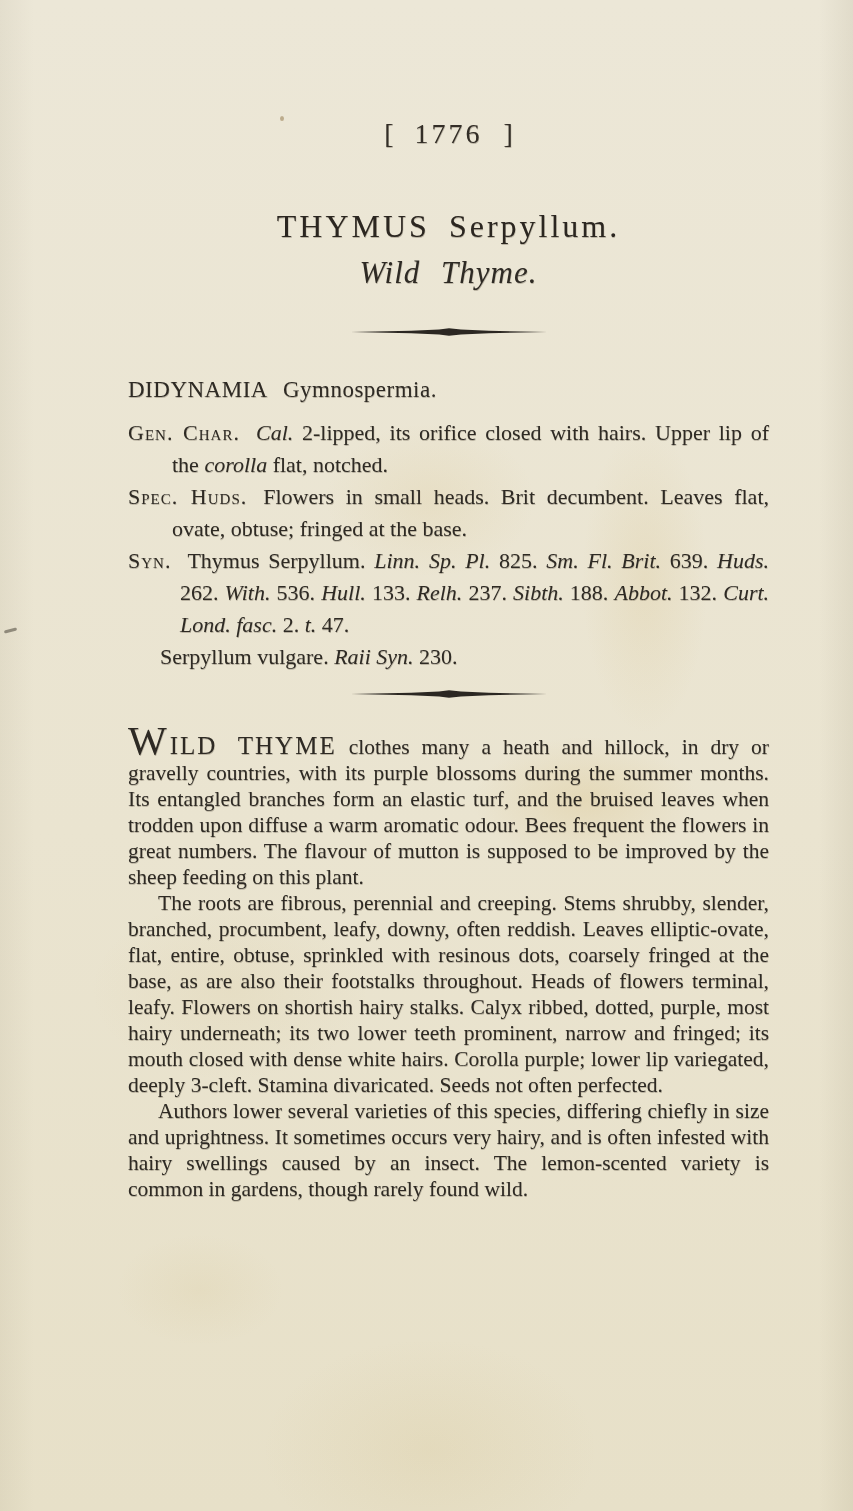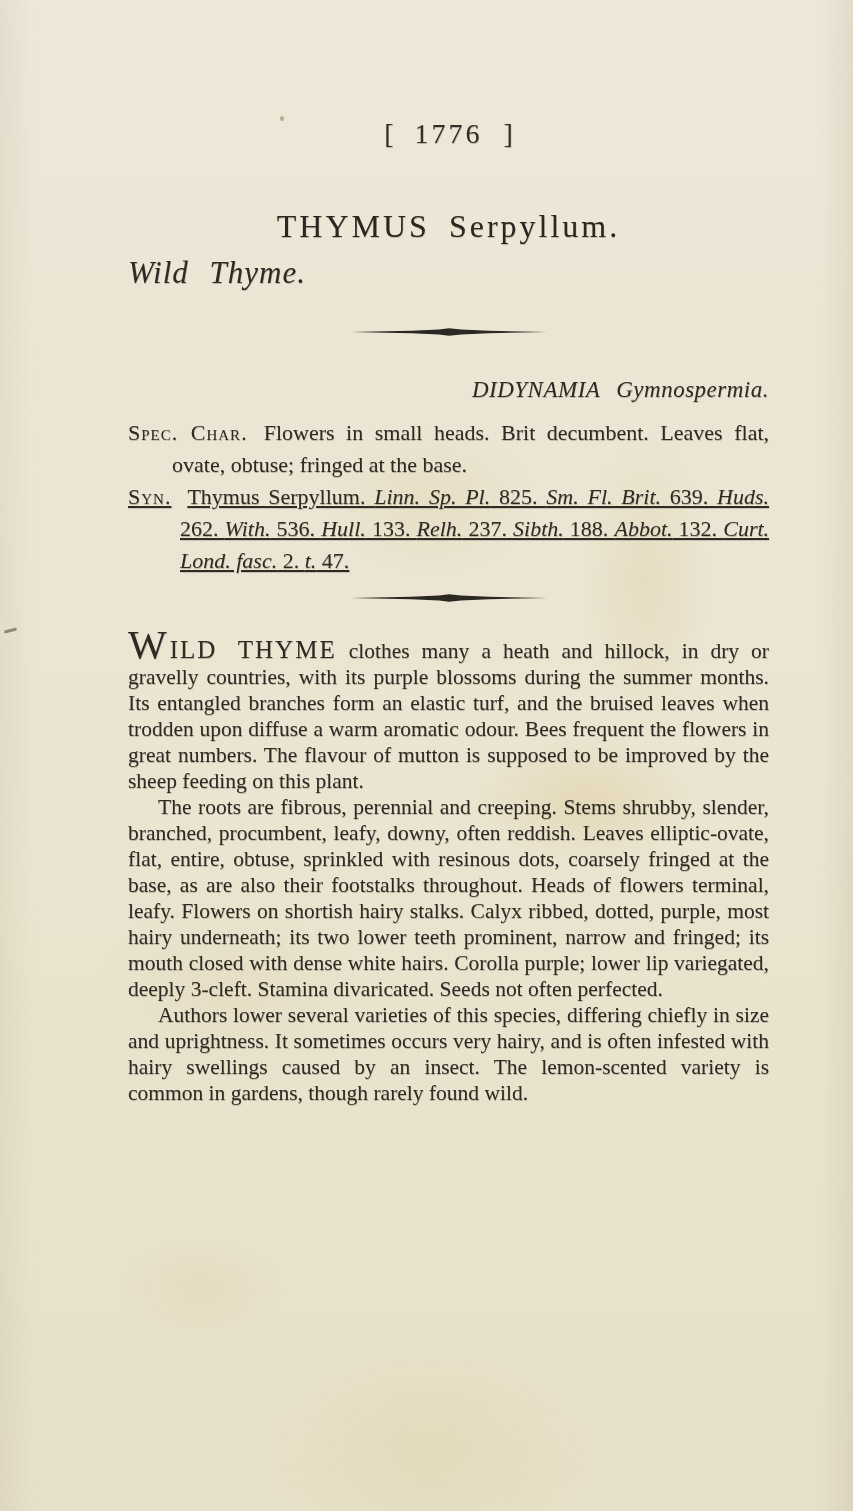--- a/index.html
+++ b/index.html
@@ -30,38 +30,38 @@
     margin-top: 118px;
     display: flex; justify-content: center; align-items: baseline;
     gap: 21px; font-size: 28px; color: #332e27;
   }
   .pagenum .num { letter-spacing: 3px; }
   .title {
     margin-top: 58px; text-align: center;
     font-size: 32px; letter-spacing: 3px; word-spacing: 8px; color: #2b2620;
   }
   .subtitle {
-    margin-top: 10px; 
+    margin-top: 10px; text-align: center;
     font-size: 31px; font-style: italic; letter-spacing: 1px; word-spacing: 12px;
   }
   .rule { width: 196px; margin: 0 auto; height: 10px; }
   .rule svg { display: block; }
   .rule1 { margin-top: 36px; }
   .rule2 { margin-top: 16px; }
   .classification {
-    margin-top: 40px; text-align: right;
-    font-size: 23px; font-style: italic; word-spacing: 10px; letter-spacing: 0.5px;
+    margin-top: 40px; text-align: left;
+    font-size: 23px; word-spacing: 10px; letter-spacing: 0.5px;
   }
   .synopsis {
     margin-top: 14px; font-size: 22px; line-height: 32px;
     text-align: justify;
   }
   .synopsis p { margin: 0; }
   .hang { padding-left: 44px; text-indent: -44px; }
-  .hang-syn { padding-left: 52px; text-indent: -52px; text-decoration: underline; }
+  .hang-syn { padding-left: 52px; text-indent: -52px; }
   .syn-second { padding-left: 32px; }
   .sc { font-variant: small-caps; letter-spacing: 1px; }
   .gap { display: inline-block; width: 16px; }
   .seg-r { font-style: normal; }
   .seg-i { font-style: italic; }
   .bodytext {
     margin-top: 28px; font-size: 21.5px; line-height: 26px;
     text-align: justify;
   }
   .bodytext p { margin: 0; }
@@ -94,22 +94,24 @@
 
     <div class="rule rule1">
       <svg width="196" height="10" viewBox="0 0 196 10">
         <polygon points="0,5 60,3.8 88,2.4 98,1.3 110,2.4 138,3.8 196,5 138,6.2 110,7.6 98,8.7 88,7.6 60,6.2" fill="#2b2722"></polygon>
       </svg>
     </div>
 
     <div class="classification">DIDYNAMIA Gymnospermia.</div>
 
     <div class="synopsis">
-      <p class="hang"><span class="sc">Spec. Char.</span><span class="gap"></span><span><span class="seg-r">Flowers in small heads. Brit decumbent. Leaves flat, ovate, obtuse; fringed at the base.</span></span></p>
+      <p class="hang"><span class="sc">Gen. Char.</span><span class="gap"></span><span><span class="seg-i">Cal.</span><span class="seg-r"> 2-lipped, its orifice closed with hairs. Upper lip of the </span><span class="seg-i">corolla</span><span class="seg-r"> flat, notched.</span></span></p>
+      <p class="hang"><span class="sc">Spec. Huds.</span><span class="gap"></span><span><span class="seg-r">Flowers in small heads. Brit decumbent. Leaves flat, ovate, obtuse; fringed at the base.</span></span></p>
       <p class="hang hang-syn"><span class="sc">Syn.</span><span class="gap"></span><span><span class="seg-r">Thymus Serpyllum. </span><span class="seg-i">Linn. Sp. Pl.</span><span class="seg-r"> 825. </span><span class="seg-i">Sm. Fl. Brit.</span><span class="seg-r"> 639. </span><span class="seg-i">Huds.</span><span class="seg-r"> 262. </span><span class="seg-i">With.</span><span class="seg-r"> 536. </span><span class="seg-i">Hull.</span><span class="seg-r"> 133. </span><span class="seg-i">Relh.</span><span class="seg-r"> 237. </span><span class="seg-i">Sibth.</span><span class="seg-r"> 188. </span><span class="seg-i">Abbot.</span><span class="seg-r"> 132. </span><span class="seg-i">Curt. Lond. fasc.</span><span class="seg-r"> 2. </span><span class="seg-i">t.</span><span class="seg-r"> 47.</span></span></p>
+      <p class="syn-second"><span class="seg-r">Serpyllum vulgare. </span><span class="seg-i">Raii Syn.</span><span class="seg-r"> 230.</span></p>
     </div>
 
     <div class="rule rule2">
       <svg width="196" height="10" viewBox="0 0 196 10">
         <polygon points="0,5 60,3.8 88,2.4 98,1.3 110,2.4 138,3.8 196,5 138,6.2 110,7.6 98,8.7 88,7.6 60,6.2" fill="#2b2722"></polygon>
       </svg>
     </div>
 
     <div class="bodytext">
       <p class="para first"><span class="seg-init">W</span><span class="seg-caps">ILD THYME</span><span class="seg-r"> clothes many a heath and hillock, in dry or gravelly countries, with its purple blossoms during the summer months. Its entangled branches form an elastic turf, and the bruised leaves when trodden upon diffuse a warm aromatic odour. Bees frequent the flowers in great numbers. The flavour of mutton is supposed to be improved by the sheep feeding on this plant.</span></p>

